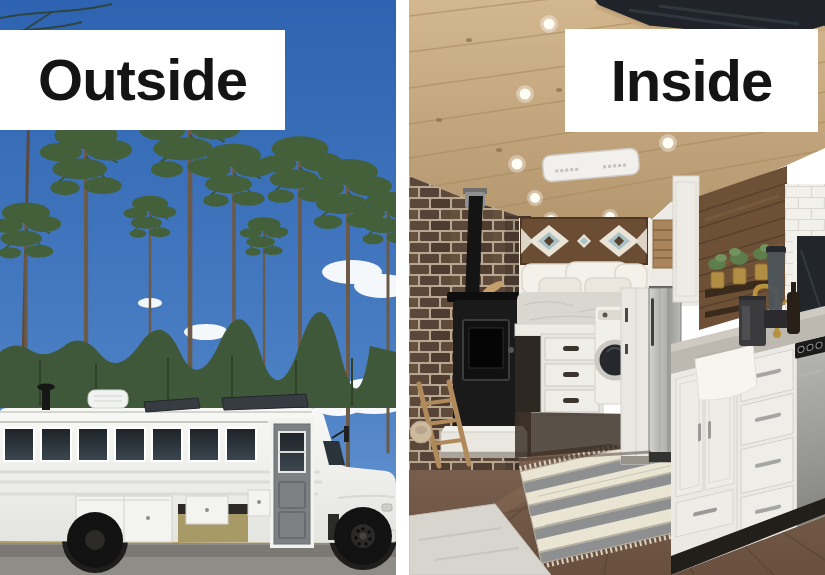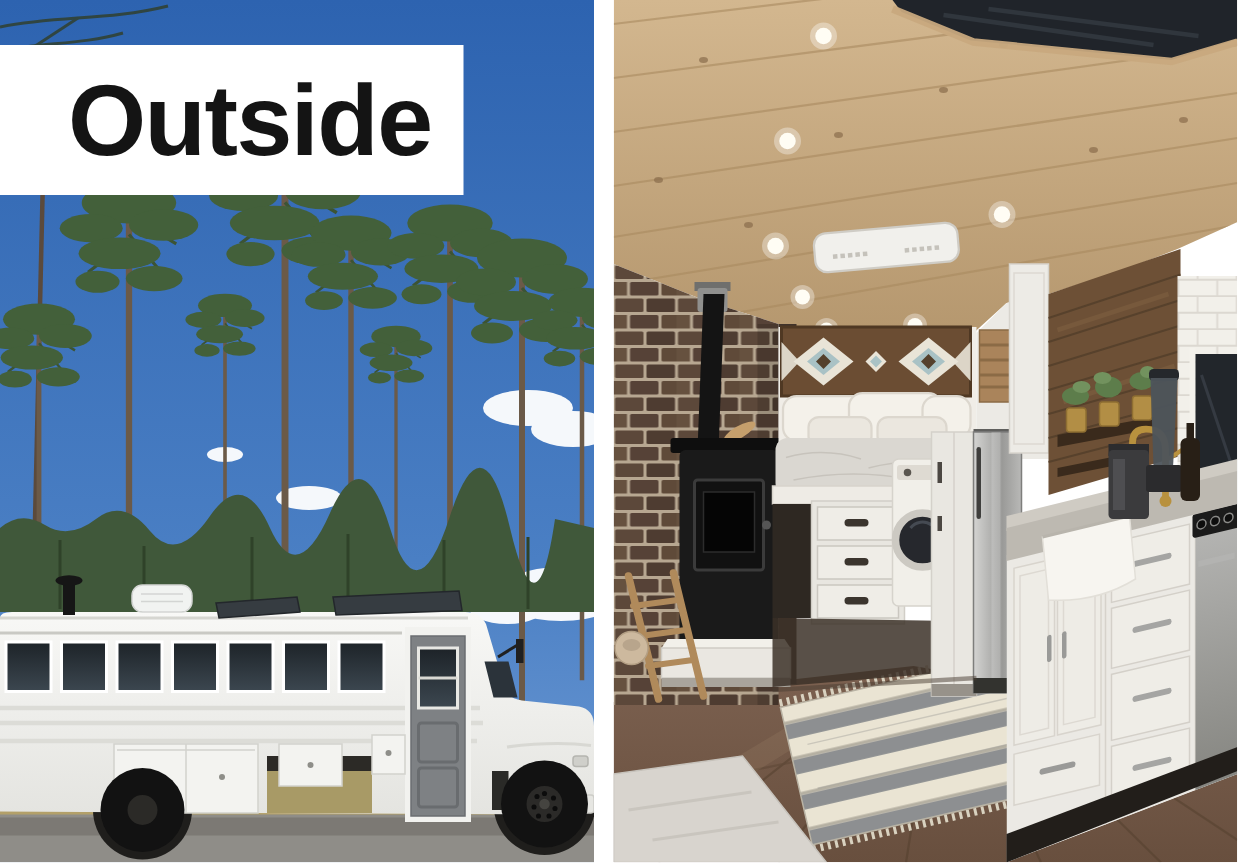--- a/index.html
+++ b/index.html
@@ -5,22 +5,22 @@
   html,body{margin:0;padding:0;background:#fff;}
   .stage{position:relative;width:825px;height:575px;background:#fff;overflow:hidden;display:flex;}
   .panel{position:relative;height:575px;overflow:hidden;}
   .panel-left{width:396px;}
   .panel-right{width:416px;}
   .divider{width:13px;height:575px;background:#ffffff;}
   svg{display:block;}
   .label{
     position:absolute;background:#ffffff;color:#141414;
     display:flex;align-items:center;justify-content:center;
-    font-family:"Liberation Sans",sans-serif;font-weight:700;font-size:67px;
-    letter-spacing:-1px;line-height:1;padding-left:24px;
+    font-family:"Liberation Sans",sans-serif;font-weight:700;font-size:58px;
+    letter-spacing:-1px;line-height:1;
   }
   .label-outside{left:0;top:30px;width:285px;height:100px;}
   .label-inside{left:156px;top:29px;width:253px;height:103px;}
 </style>
 </head>
 <body>
 
 <div class="stage">
 
   <figure class="panel panel-left" style="margin:0">
@@ -533,15 +533,18 @@
         <polygon points="358,252 376,252 373,312 360,312" fill="#4d545b" opacity="0.95"></polygon>
         <rect x="355" y="310" width="24" height="18" rx="2" fill="#2b2b2d"></rect>
       </g>
       <g fill="#281f16">
         <rect x="382" y="282" width="5" height="12"></rect>
           <rect x="378" y="292" width="13" height="42" rx="4"></rect>
       </g>
 
       <path d="M106,460 L242,452" stroke="#4a3e33" stroke-width="3" opacity="0.5"></path>
     </svg>
+    <div class="label label-inside">
+      <span>Inside</span>
+    </div>
   </figure>
 
 </div>
 
 </body></html>

